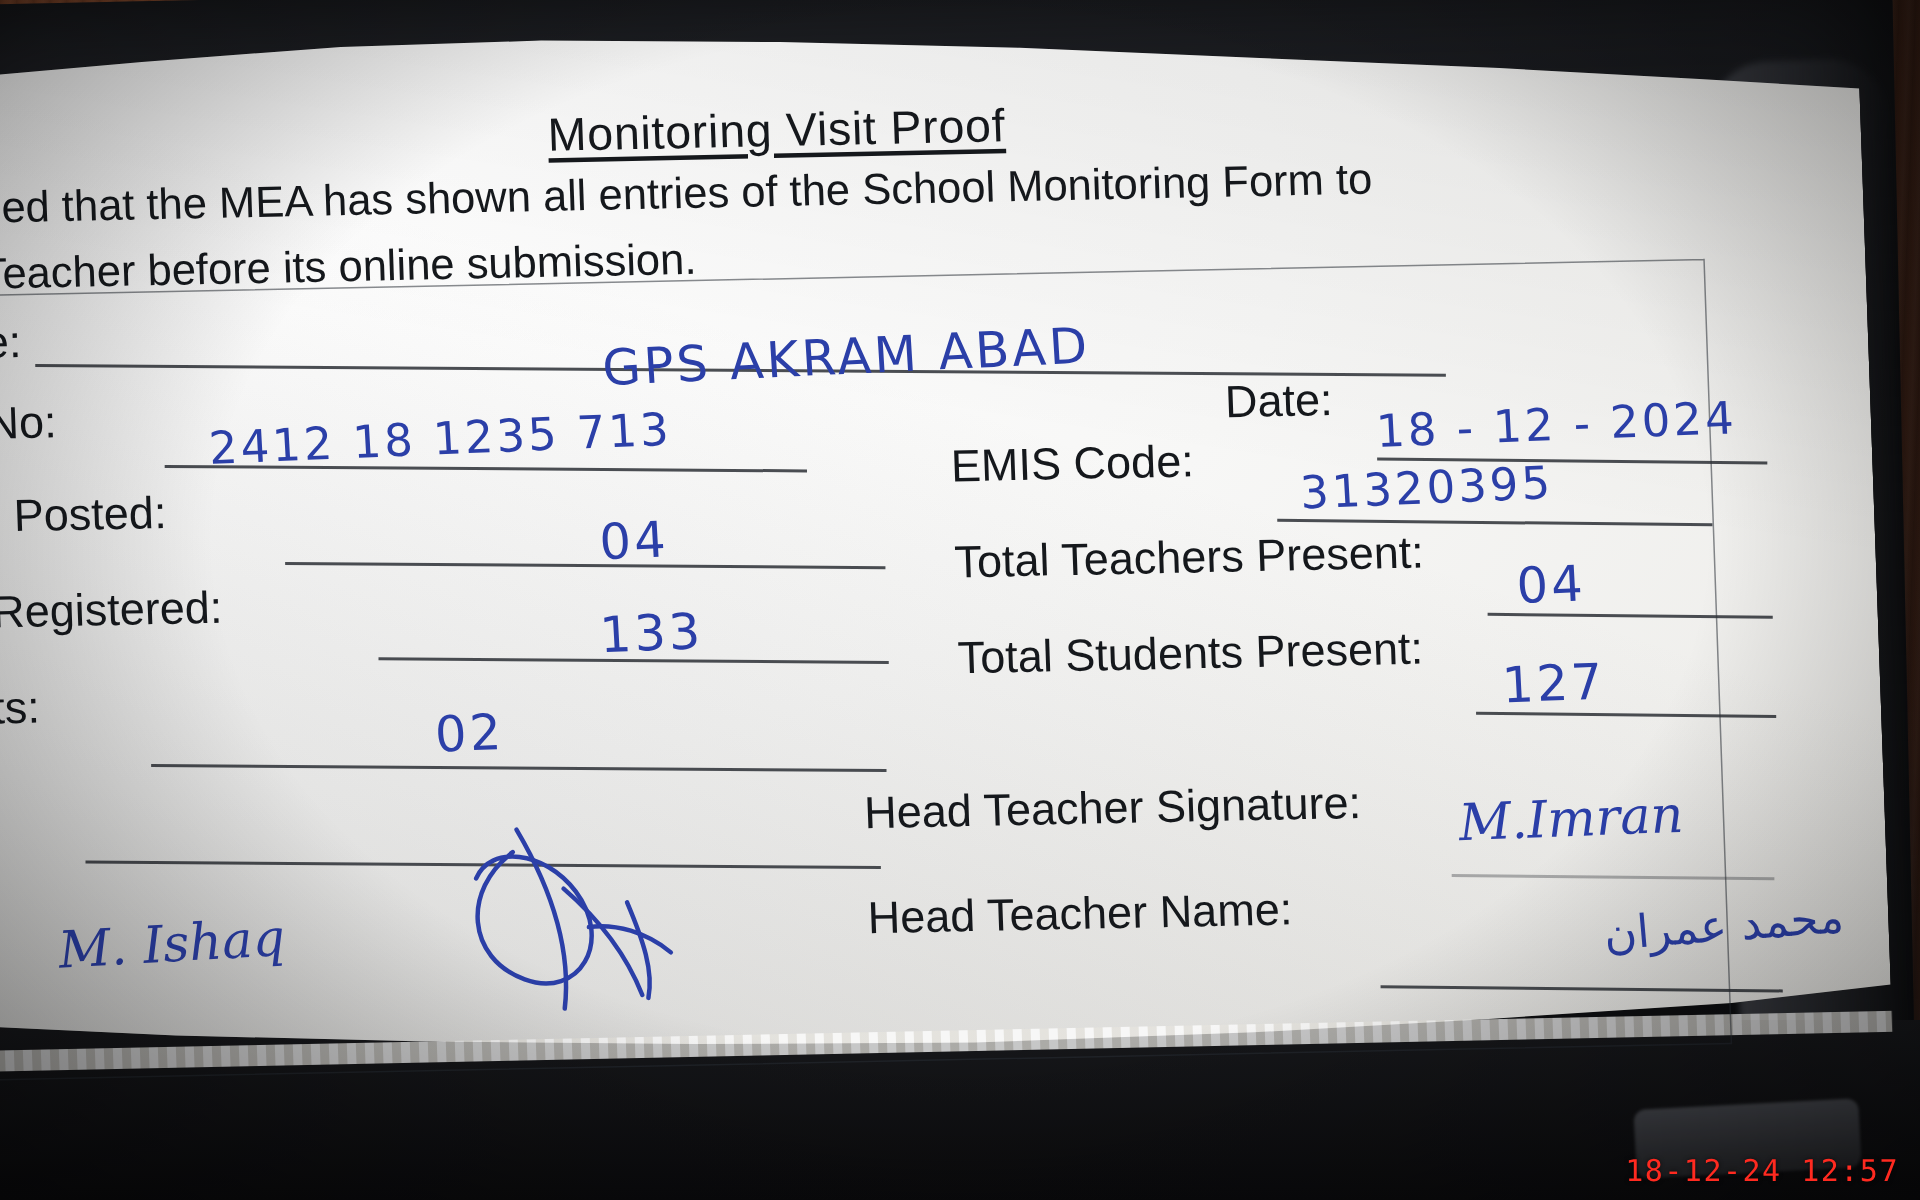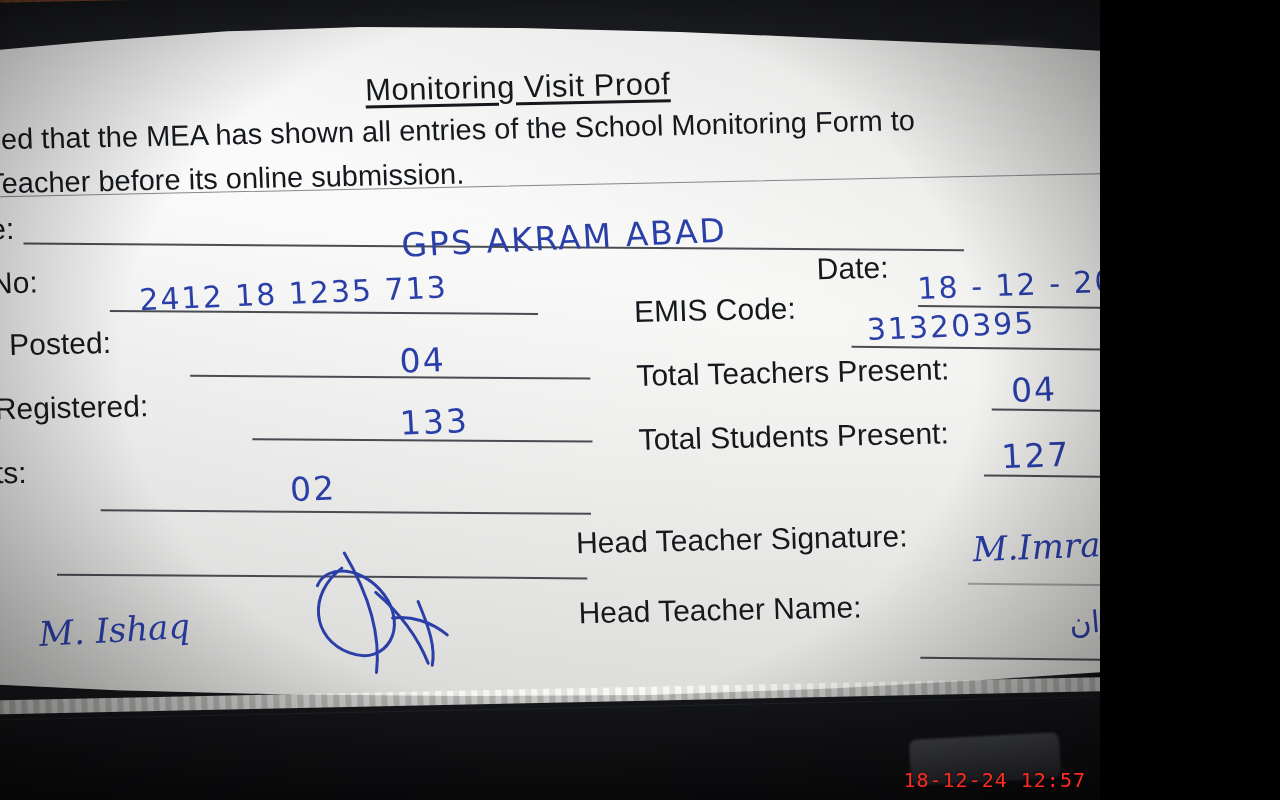--- a/index.html
+++ b/index.html
@@ -9,21 +9,21 @@
   }
   body {
     width: 1280px;
     height: 800px;
     overflow: hidden;
     font-family: "Liberation Sans", sans-serif;
   }
 
   #scene {
     position: relative;
-    width: 1100px;
+    width: 1280px;
     height: 800px;
     overflow: hidden;
     background: #1a1412;
   }
 
   
   .bg-wood {
     position: absolute;
     inset: 0;
     background:

